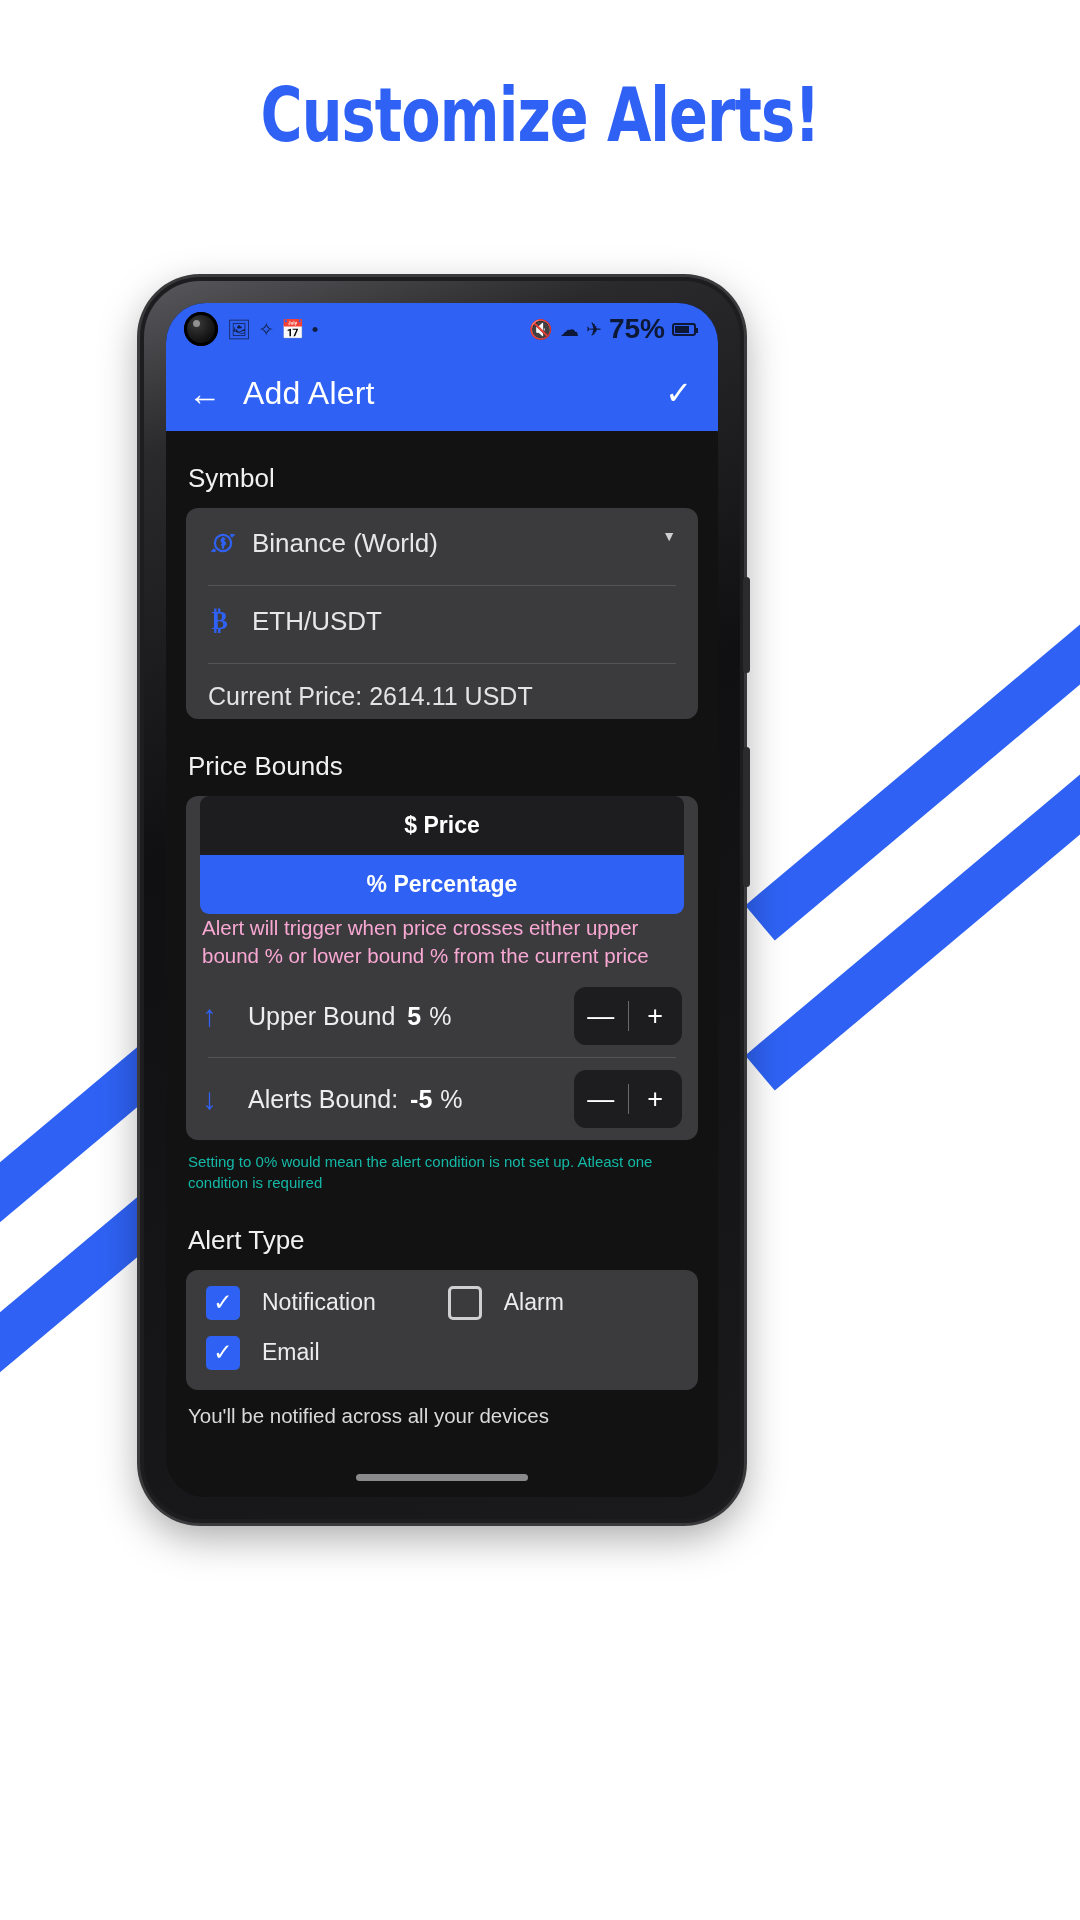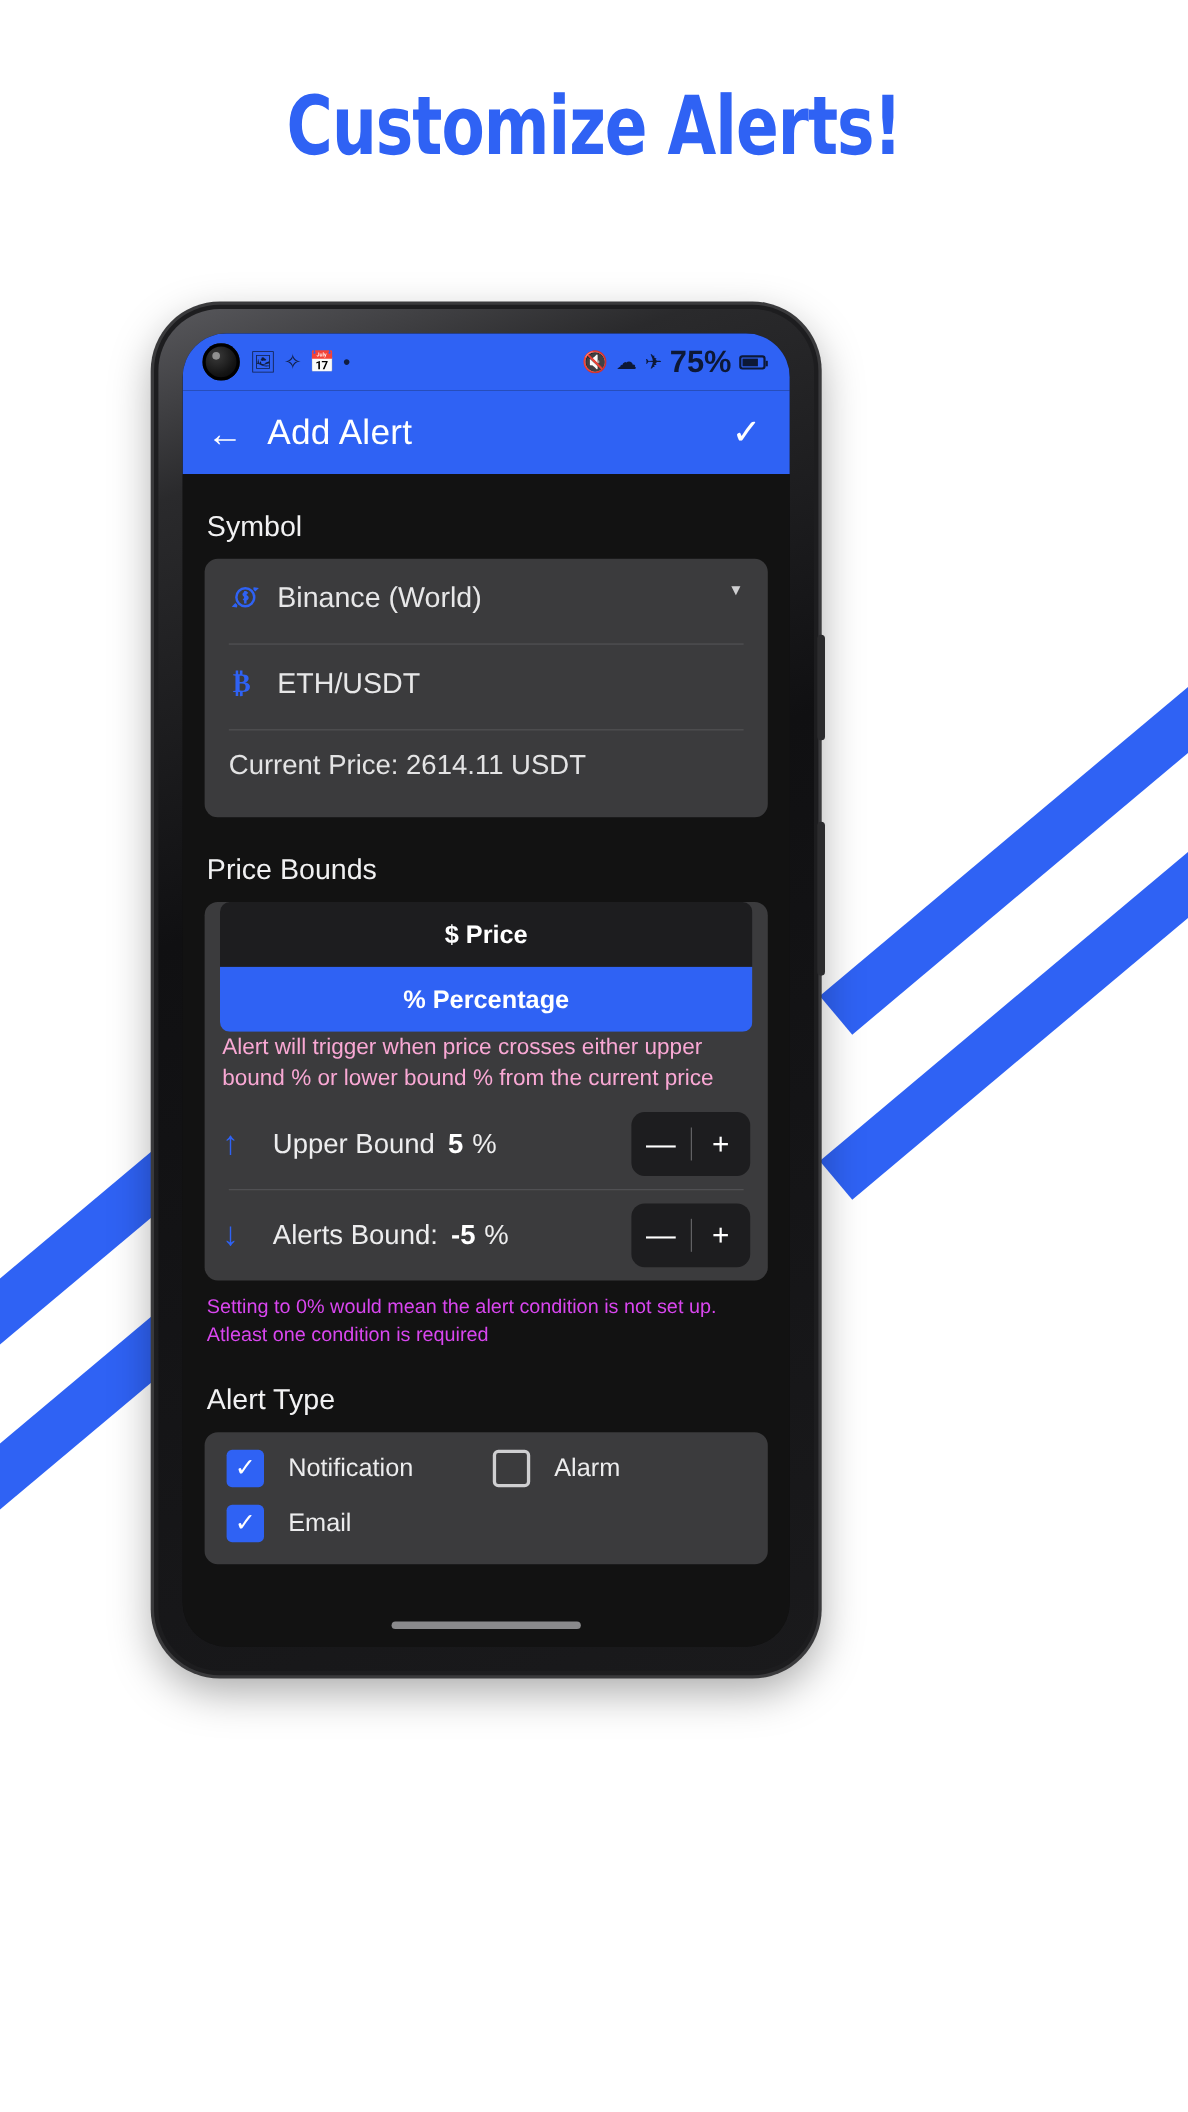--- a/index.html
+++ b/index.html
@@ -130,21 +130,21 @@
   }
   .row {
     display:flex; align-items:flex-start;
     padding:20px 22px;
   }
   .divider { height:1px; background:#545456; margin:0 22px; }
   .row .lead-ic { width:44px; font-size:26px; color:#2F62F4; flex:none; }
   .row .txt { font-size:26px; color:#e7e7e8; }
   .chev { margin-left:auto; color:#cfcfd1; font-size:14px; }
 
-  .price-line { padding:18px 22px 32px; font-size:25px; color:#e3e3e4; }
+  .price-line { padding:18px 22px 8px; font-size:25px; color:#e3e3e4; }
 
   
   .seg {
     display:flex; margin:14px 14px 0;
     border-radius:9px; overflow:hidden;flex-direction:column;
   }
   .seg > div {
     flex:1; text-align:center;
     padding:16px 0;
     font-size:23px; font-weight:bold;
@@ -165,21 +165,21 @@
     margin-left:auto; display:flex; align-items:center;
     background:#1d1d1f; border-radius:12px;
     height:58px; width:108px;
   }
   .stepper span {
     flex:1; text-align:center; color:#fff; font-size:27px; line-height:1;
   }
   .stepper .sep { flex:none; width:1px; height:30px; background:#6a6a6c; }
 
   .note {
-    font-size:18px; color:#d946ef; line-height:1.35;
+    font-size:15px; color:#14b8a6; line-height:1.35;
     margin:12px 2px 0;
   }
 
   
   .cb-wrap { display:flex; align-items:center; padding:16px 20px; }
   .cb-item { display:flex; align-items:center; }
   .cb-item.second { margin-left:72px; }
   .cb {
     width:34px;height:34px;border-radius:5px;flex:none;
     display:flex;align-items:center;justify-content:center;
@@ -324,17 +324,18 @@
           </div>
         </div>
         <div class="cb-wrap" style="padding-top:0;padding-bottom:20px;">
           <div class="cb-item">
             <span class="cb checked">✓</span>
             <span class="cb-label">Email</span>
           </div>
         </div>
       </div>
 
+      <div class="footnote">You'll be notified across all your devices</div>
 
       <div class="nav-pill"></div>
     </div>
   </div>
 </div>
 
 </body></html>

